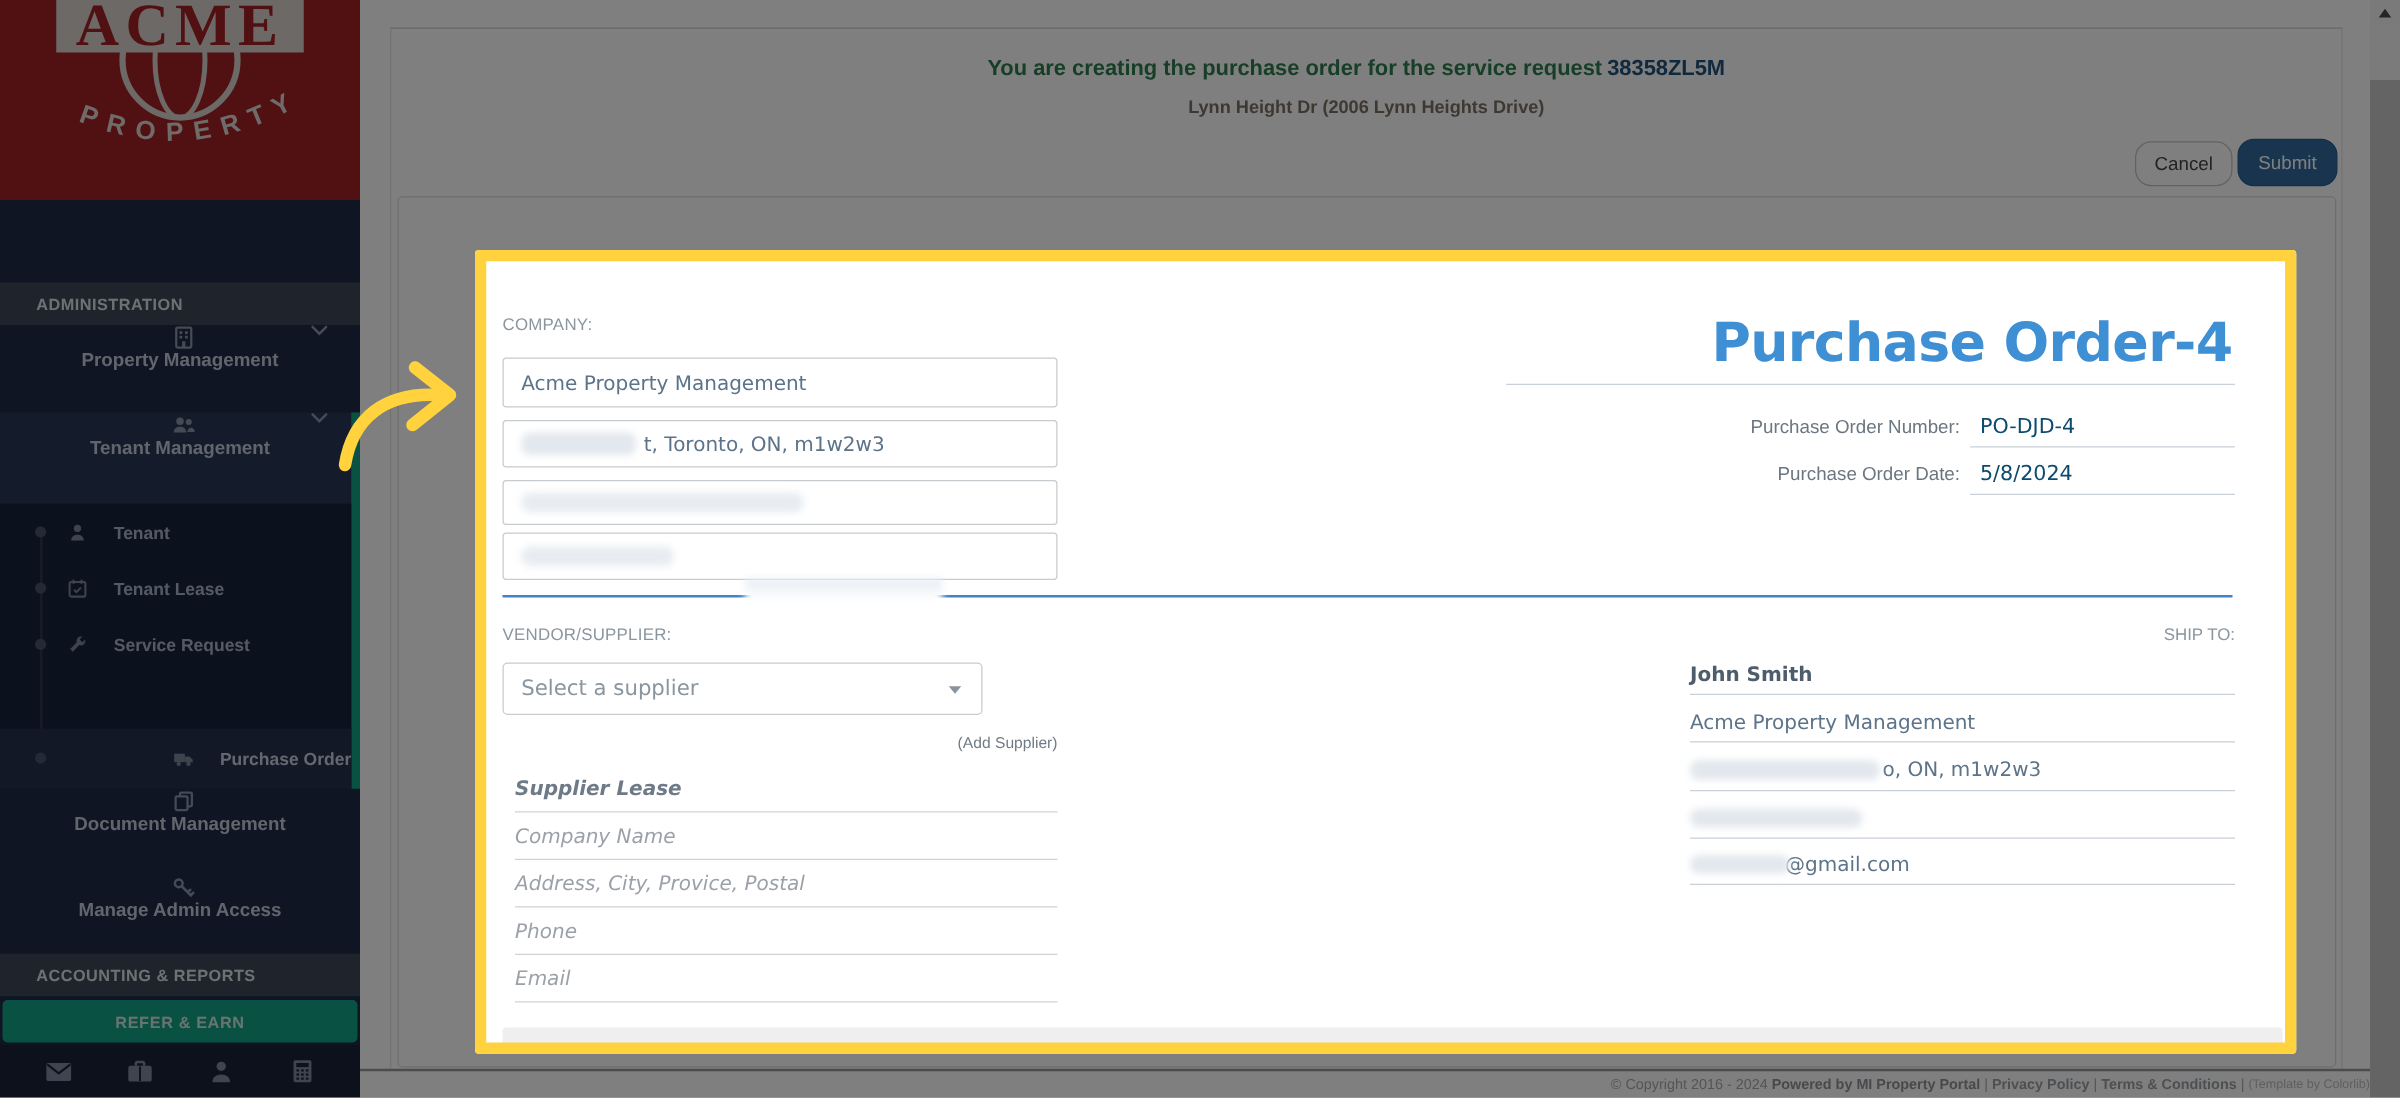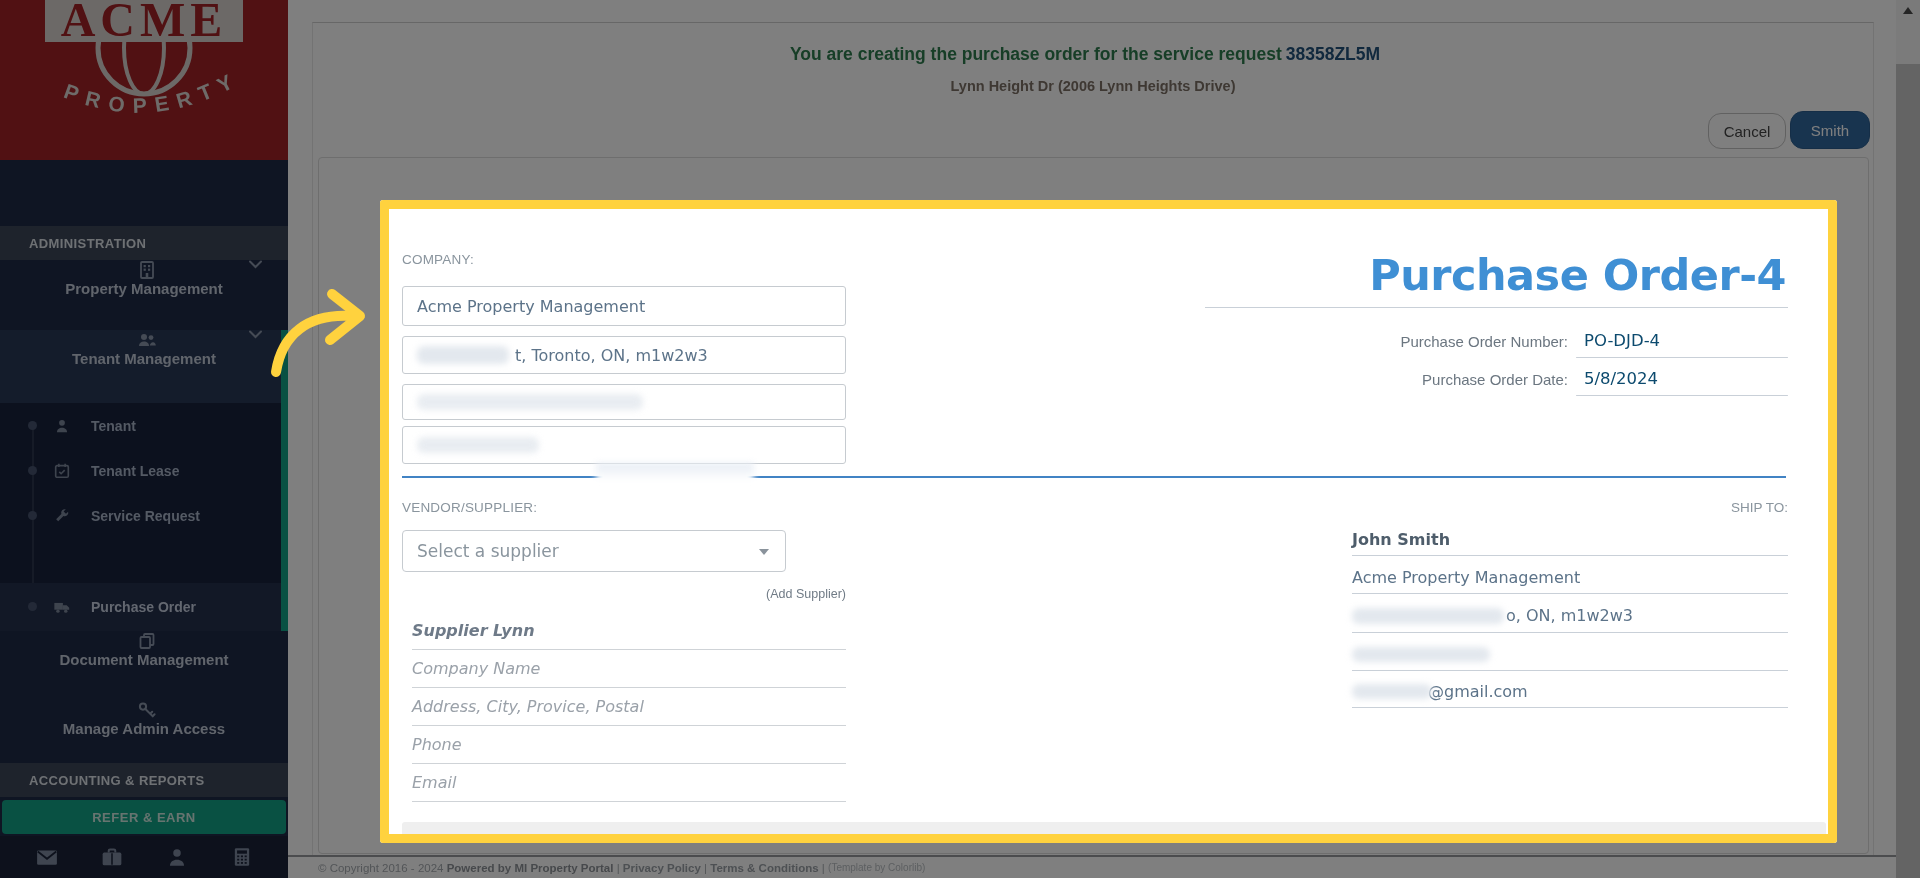--- a/index.html
+++ b/index.html
@@ -69,21 +69,21 @@
   .po-meta{position:absolute;left:1200px;width:588px;display:flex;}
   .po-meta .lbl{flex:0 0 368px;text-align:right;font-size:15px;color:#6b7680;padding-top:2px;}
   .po-meta .val{padding-left:16px;font-size:16.5px;color:#0c4a6e;}
   .meta-line{position:absolute;left:1576px;width:212px;height:1px;background:#c9d0d8;border-radius:1px;}
   .ship-label{position:absolute;left:1500px;top:500px;width:288px;text-align:right;font-size:13.5px;color:#8a959e;}
   .ship-row{position:absolute;left:1352px;width:436px;border-bottom:1px solid #c9d0d8;display:flex;
             align-items:center;font-size:16px;color:#5c7389;box-sizing:border-box;}
   .tbl-head{position:absolute;left:402px;top:822px;width:1424px;height:14px;background:#efefef;border-radius:3px 3px 0 0;}
   
   .footer{position:absolute;left:288px;top:855px;width:1608px;height:23px;background:#fff;border-top:2px solid #97999c;
-          display:flex;align-items:center;padding-left:30px;box-sizing:border-box;font-size:11.5px;color:#a6abb0;white-space:pre;}
+          display:flex;align-items:center;padding-left:30px;box-sizing:border-box;font-size:11.5px;color:#a6abb0;white-space:pre;justify-content:flex-end;}
   .footer .bold{font-weight:bold;color:#8e9398;}
   .footer .lnk{font-weight:bold;color:#9ba1a7;cursor:pointer;}
   .footer .tmpl{font-size:10px;color:#b9bec2;}
   
   .scrollbar{position:absolute;left:1896px;top:0;width:24px;height:878px;background:#c9c9c9;z-index:3;}
   .sb-btn{position:absolute;left:0;top:0;width:24px;height:20px;background:#f4f4f4;display:flex;align-items:flex-end;justify-content:center;cursor:pointer;}
   .sb-btn .tri{width:0;height:0;border-left:5px solid transparent;border-right:5px solid transparent;
                border-bottom:7px solid #4a4a4a;margin-bottom:6px;}
   .sb-thumb{position:absolute;left:0;top:20px;width:24px;height:44px;background:#f6f6f6;cursor:grab;}
   
@@ -181,21 +181,21 @@
         <span class="dot" style="top:18px;"></span>
         <span class="nico">
           <svg viewBox="0 0 20 20">
               <path d="M16.8 5.2a4 4 0 0 1-5.2 4.9L5.8 15.9 3.5 13.6l5.8-5.8a4 4 0 0 1 4.9-5.2L11.8 5l2.6 2.6z" fill="currentColor"></path>
             </svg>
         </span>
         <span>Service Request</span>
       </div>
 
 
-      <div class="sub-item sel" style="top:180px;height:48px;">
+      <div class="sub-item sel" style="top:180px;height:48px;justify-content:flex-end;">
         <span class="dot" style="top:19px;"></span>
         <span class="nico">
           <svg viewBox="0 0 20 20">
               <rect x="1.5" y="5.5" width="9.5" height="7.5" fill="currentColor"></rect>
               <path d="M11 8h4.2l2.8 2.8V13H11z" fill="currentColor"></path>
               <circle cx="5.5" cy="14.6" r="1.9" fill="currentColor"></circle>
               <circle cx="14.2" cy="14.6" r="1.9" fill="currentColor"></circle>
             </svg>
         </span>
         <span>Purchase Order</span>
@@ -267,21 +267,21 @@
   </aside>
 
   <div class="content-frame"></div>
 
   <div class="hdr-line1">
     <span>You are creating the purchase order for the service request</span><span class="req">38358ZL5M</span>
   </div>
   <div class="hdr-line2">Lynn Height Dr (2006 Lynn Heights Drive)</div>
 
   <div class="btn btn-cancel">Cancel</div>
-  <div class="btn btn-submit">Smith</div>
+  <div class="btn btn-submit">Submit</div>
 
   <div class="form-card"></div>
 
   <div class="sec-label" style="left:402px;top:252px;">COMPANY:</div>
 
   <div class="inputbox form-font" style="top:286px;height:40px;">
     <span>Acme Property Management</span>
   </div>
   <div class="inputbox form-font" style="top:336px;height:38px;">
     <span class="redact" style="width:92px;height:18px;margin-right:6px;"></span>
@@ -299,21 +299,21 @@
 
   <div class="sec-label" style="left:402px;top:500px;">VENDOR/SUPPLIER:</div>
 
   <div class="selectbox form-font">
     <span>Select a supplier</span>
     <span class="caret"></span>
   </div>
   <div class="add-supplier">(Add Supplier)</div>
 
   <div class="sup-row first form-font" style="top:612px;">
-    <span>Supplier Lynn</span>
+    <span>Supplier Lease</span>
   </div>
   <div class="sup-row form-font" style="top:650px;">
     <span>Company Name</span>
   </div>
   <div class="sup-row form-font" style="top:688px;">
     <span>Address, City, Provice, Postal</span>
   </div>
   <div class="sup-row form-font" style="top:726px;">
     <span>Phone</span>
   </div>

